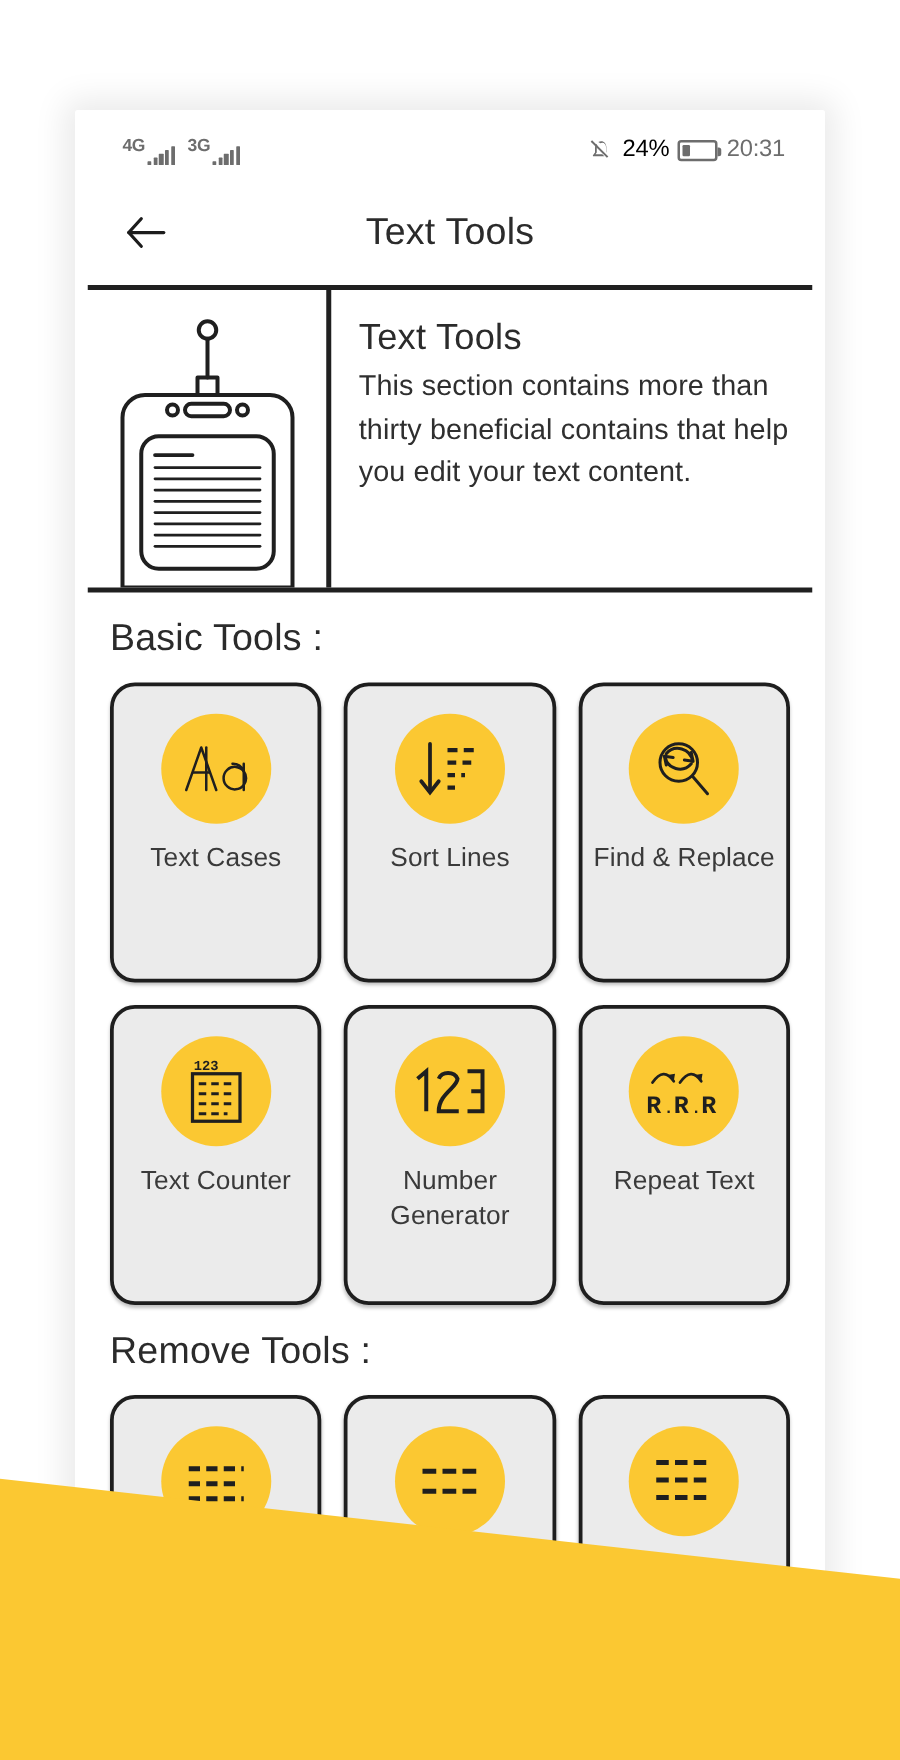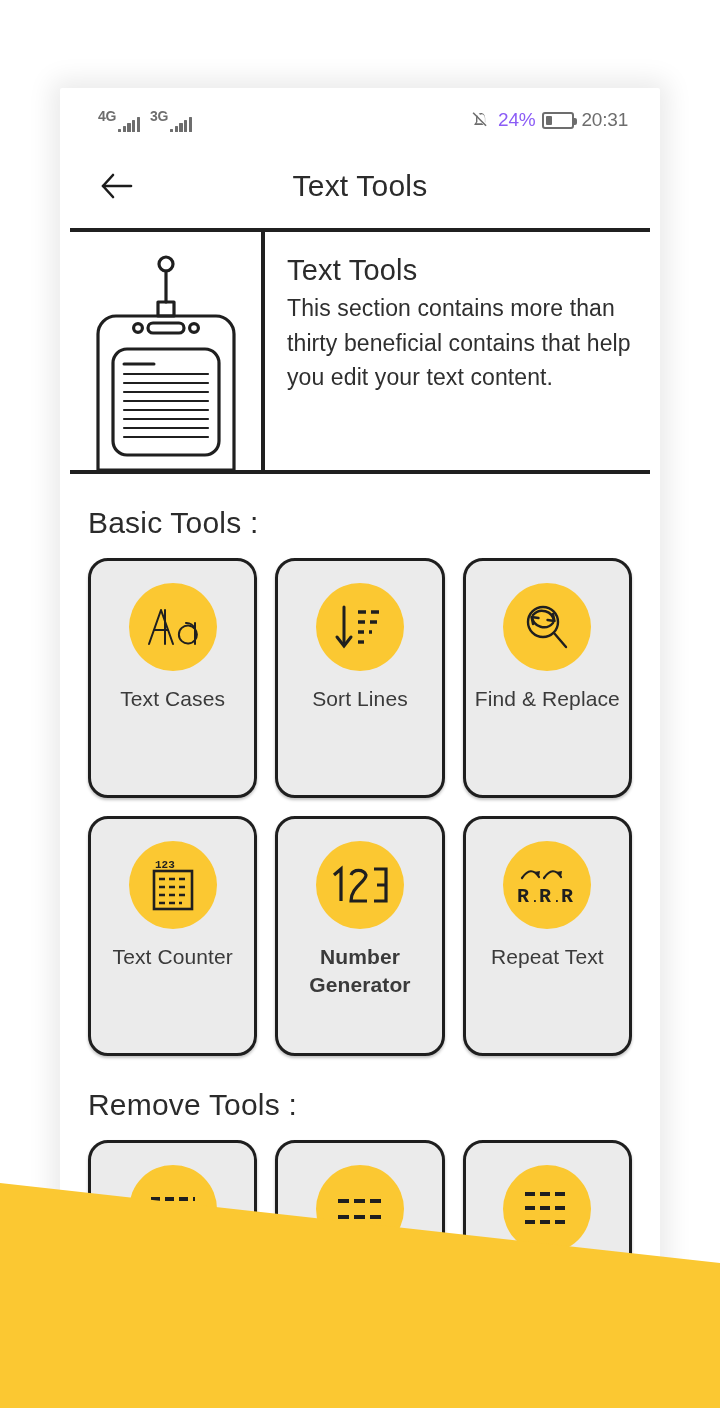--- a/index.html
+++ b/index.html
@@ -63,21 +63,21 @@
     margin-bottom: 9px; letter-spacing: -0.3px; color: #6d6d6d;
   }
   .bars { display: flex; align-items: flex-end; gap: 1.5px; height: 16px; }
   .bars i { display:block; width: 3.2px; background: #6d6d6d; border-radius: .5px; }
   .bars i:nth-child(1){height:3px;} .bars i:nth-child(2){height:6px;}
   .bars i:nth-child(3){height:9px;} .bars i:nth-child(4){height:12px;}
   .bars i:nth-child(5){height:15px;}
 
   .status-right { display: flex; align-items: center; gap: 7px; }
   .mute-icon { width: 20px; height: 20px; display:block; }
-  .batt-pct { font-size: 19px; letter-spacing: -0.2px; color: #8b5cf6; }
+  .batt-pct { font-size: 19px; letter-spacing: -0.2px; color: #000000; }
   .battery {
     width: 32px; height: 17px; border: 2px solid #6d6d6d; border-radius: 3px;
     position: relative; display: flex; align-items: center; padding: 2px;
   }
   .battery::after {
     content: ""; position: absolute; right: -5px; top: 4px;
     width: 3px; height: 7px; background: #6d6d6d; border-radius: 0 2px 2px 0;
   }
   .battery-fill { height: 100%; background: #6d6d6d; border-radius: 1px; }
   .clock { font-size: 19px; letter-spacing: -0.2px; color: #6d6d6d; }
@@ -117,21 +117,21 @@
   }
   .banner-art svg { display: block; }
   .banner-text { padding: 22px 18px 10px 22px; }
   .banner-title { font-size: 29px; color: #2b2b2b; margin-bottom: 4px; letter-spacing: .2px; }
   .banner-desc { font-size: 23px; line-height: 1.5; color: #2f2f2f; letter-spacing: .1px; }
 
   
   .section-head {
     font-size: 30px;
     color: #2b2b2b;
-    padding: 32px 0 18px 18px;
+    padding: 20px 0 18px 18px;
     letter-spacing: .2px;
   }
 
   
   .grid {
     display: grid;
     grid-template-columns: repeat(3, 1fr);
     gap: 18px;
     padding: 0 18px;
   }
@@ -344,21 +344,21 @@
               <line x1="13" y1="22" x2="41" y2="22"></line>
               <line x1="13" y1="30" x2="41" y2="30"></line>
               <line x1="13" y1="38" x2="41" y2="38"></line>
               <line x1="13" y1="46" x2="36" y2="46"></line>
             </g>
           </svg>
         </div>
         <div class="tool-label">Text Counter</div>
       </div>
 
-      <div class="tool-card" style="background: rgb(235, 235, 235); border-color: rgb(30, 30, 30); font-weight: bold;">
+      <div class="tool-card" style="background: rgb(235, 235, 235); border-color: rgb(30, 30, 30);">
         <div class="tool-icon" id="ic4" style="background: rgb(251, 200, 50);">
           <svg width="62" height="40" viewBox="0 0 62 40">
             <g fill="none" stroke="#1f1f1f" stroke-width="3.2" stroke-linecap="butt" stroke-linejoin="miter">
               <path d="M5 10 L12 4 L12 36"></path>
               <path d="M22 10 a8 7 0 0 1 15 0 c0 7 -15 12 -15 26 h16"></path>
               <path d="M45 4 h12 v16 h-9 h9 v16 h-12"></path>
             </g>
           </svg>
         </div>
         <div class="tool-label">Number Generator</div>

